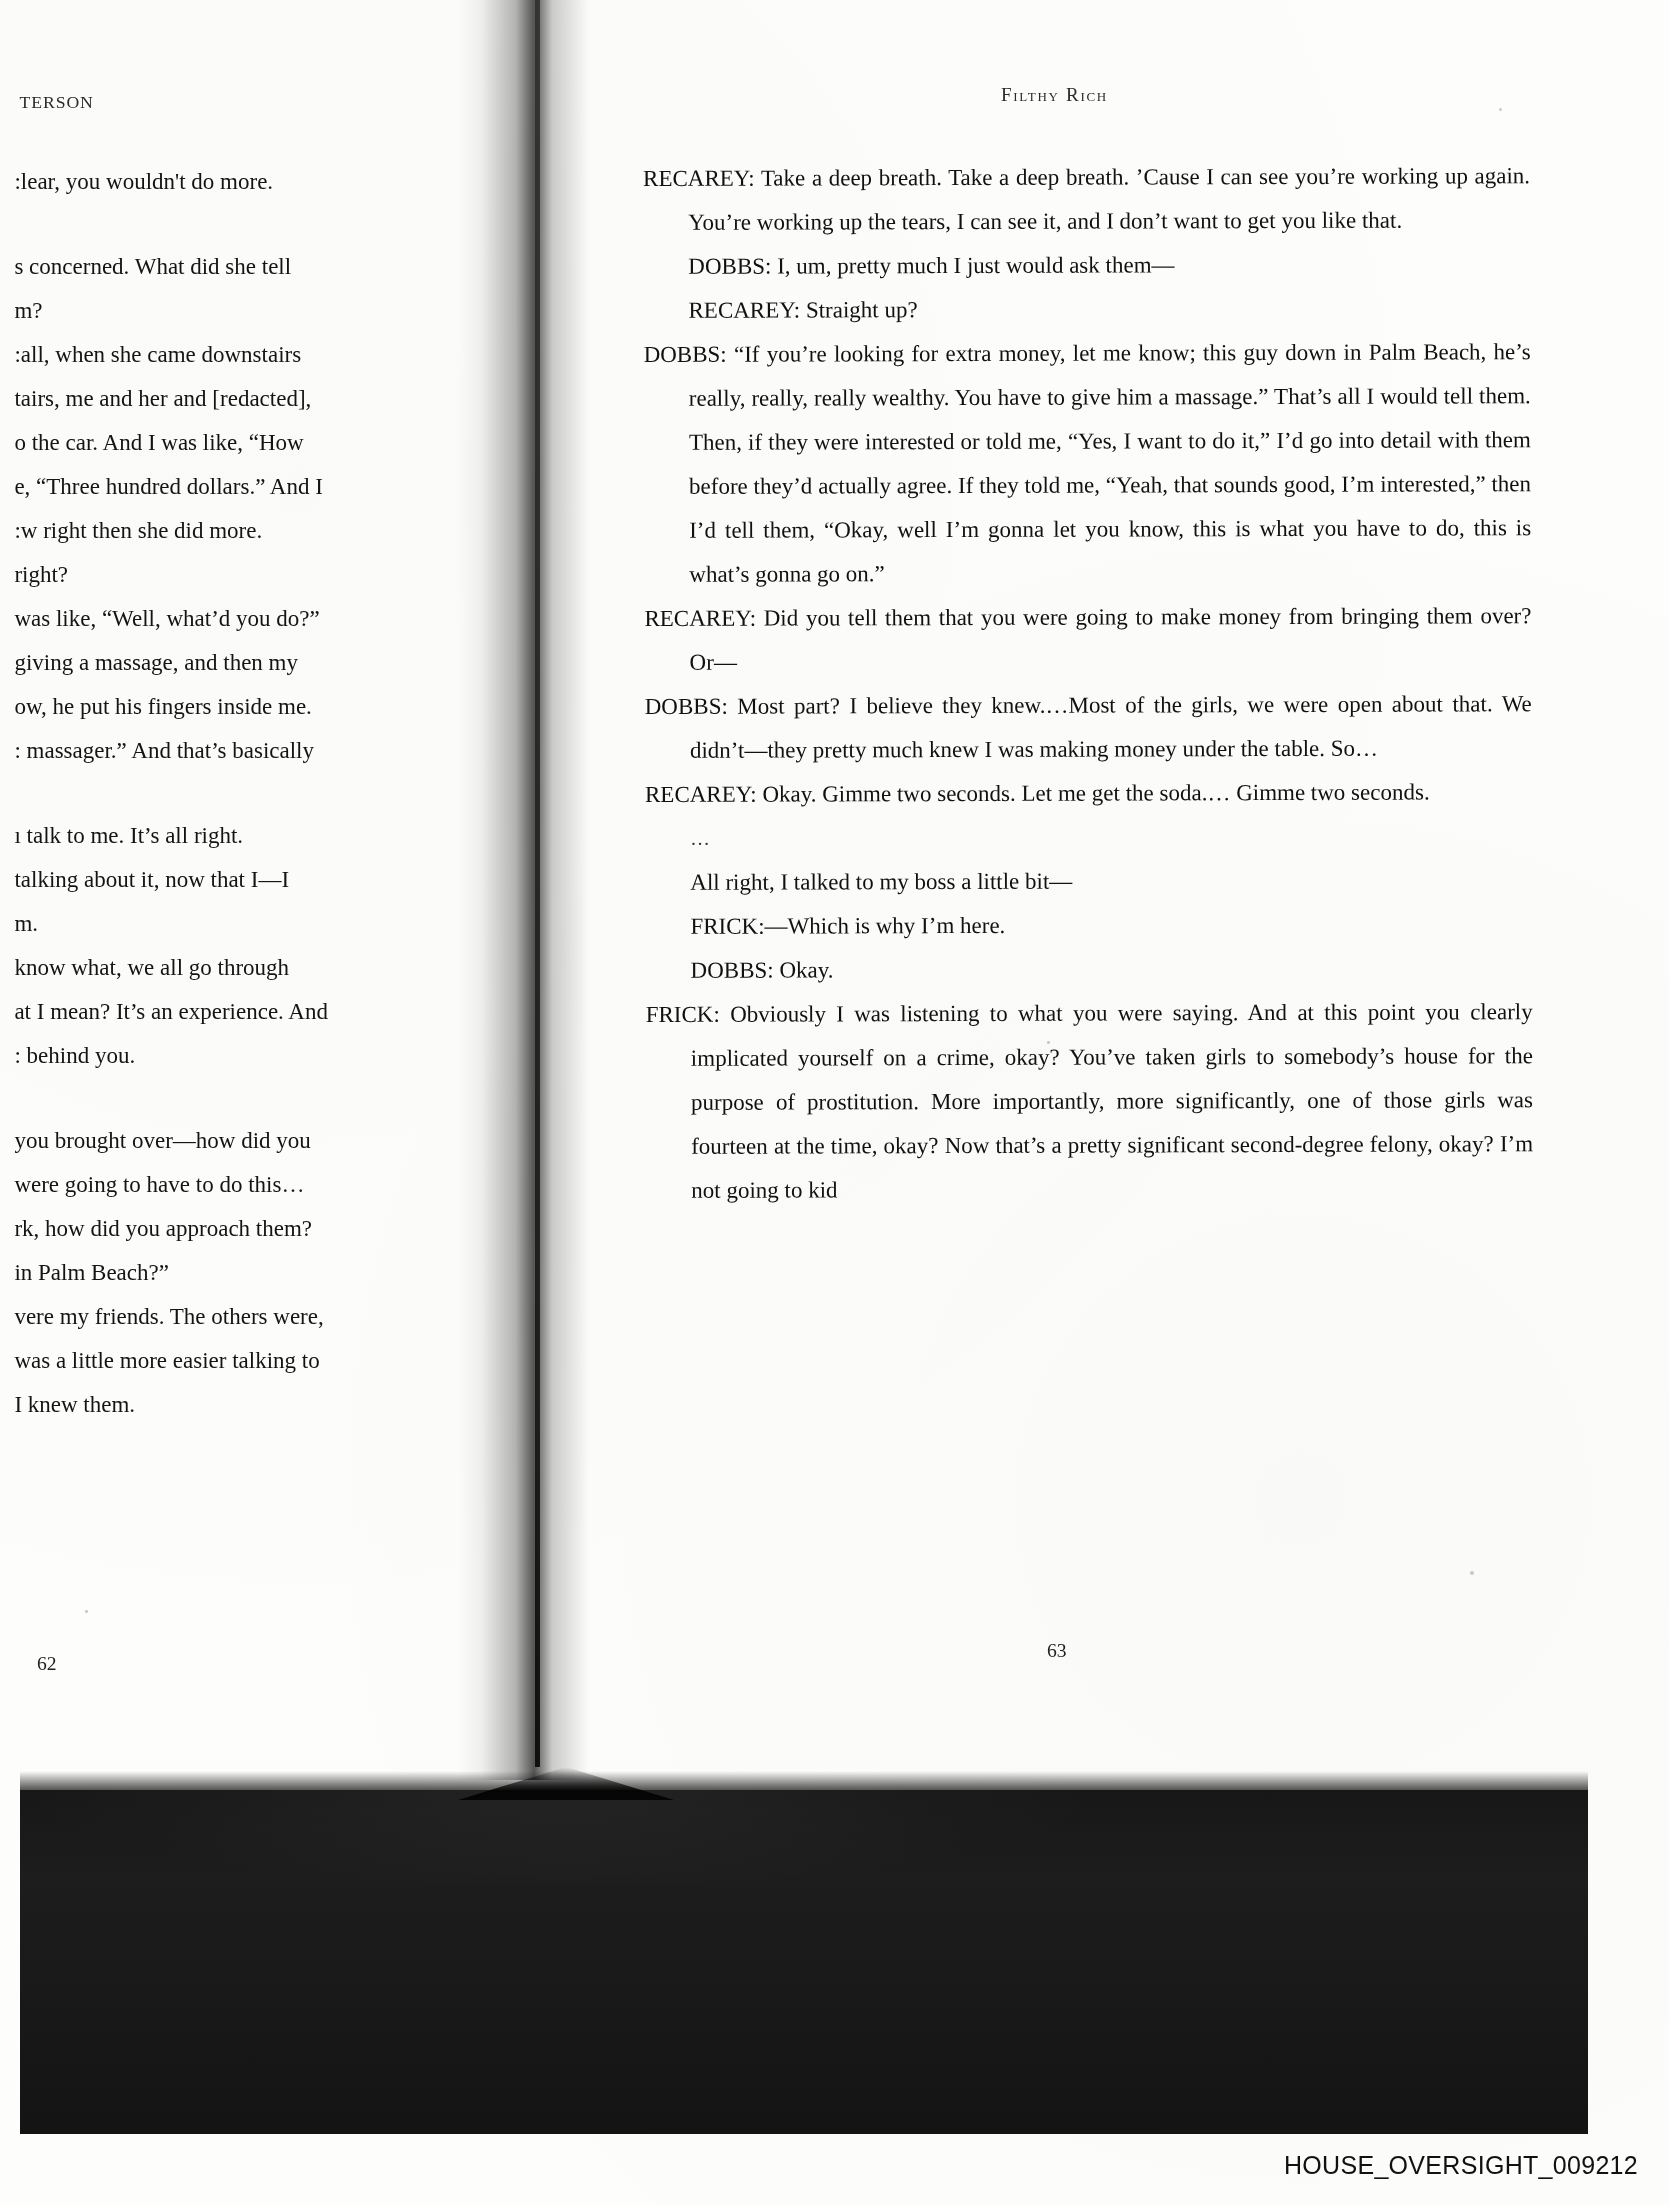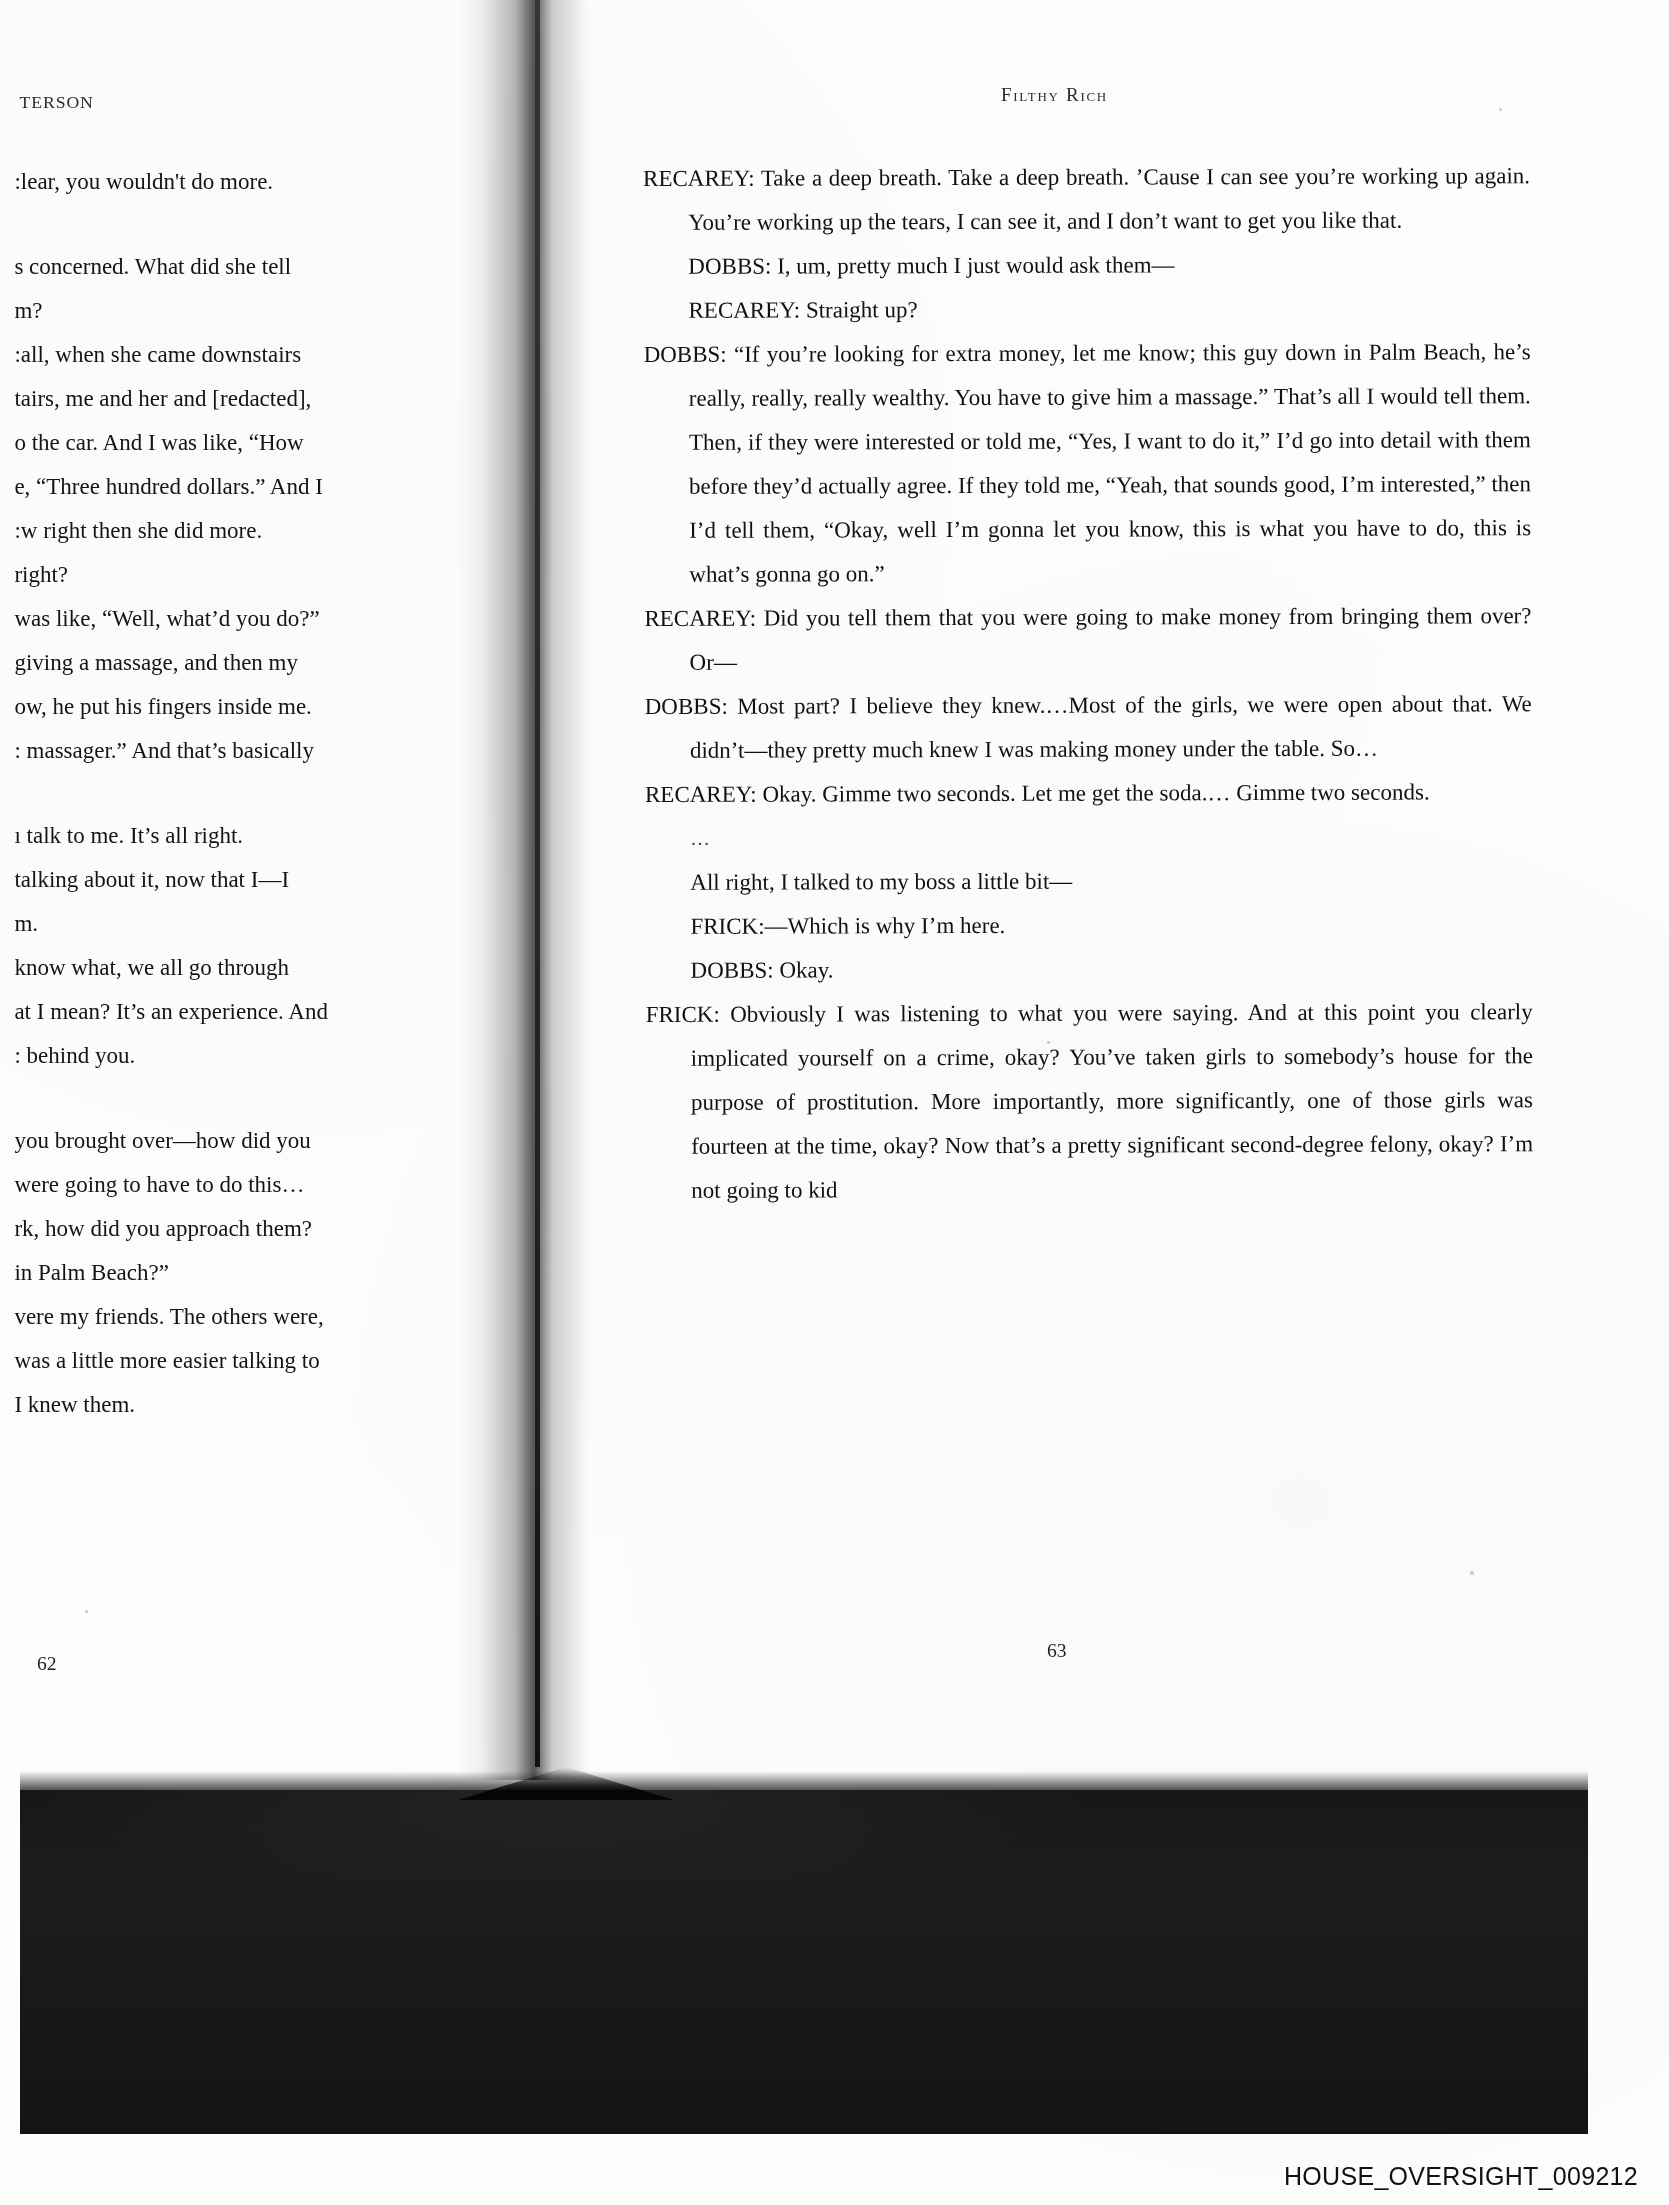--- a/index.html
+++ b/index.html
@@ -176,21 +176,21 @@
     color: #1f1f1f;
   }
 
   
   .tilt-a { transform: rotate(-0.18deg); transform-origin: left top; }
 
   
   #bates {
     position: absolute;
     right: 31px;
-    bottom: 14px;
+    bottom: 25px;
     font-family: "Liberation Sans", sans-serif;
     font-size: 25px;
     letter-spacing: 0.3px;
     color: #111;
   }
 
   
   #grain {
     position: absolute;
     inset: 0;

